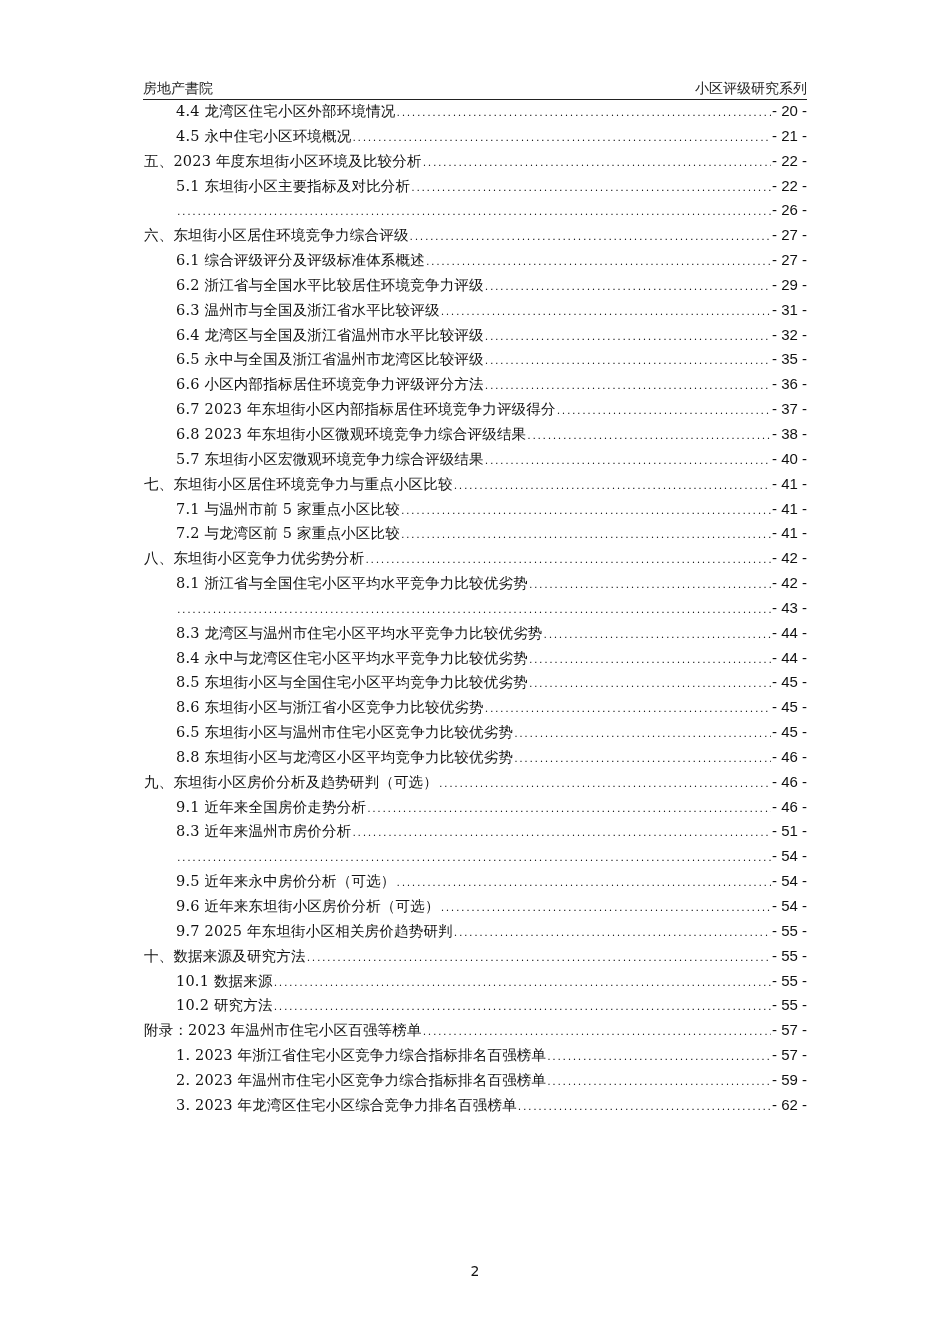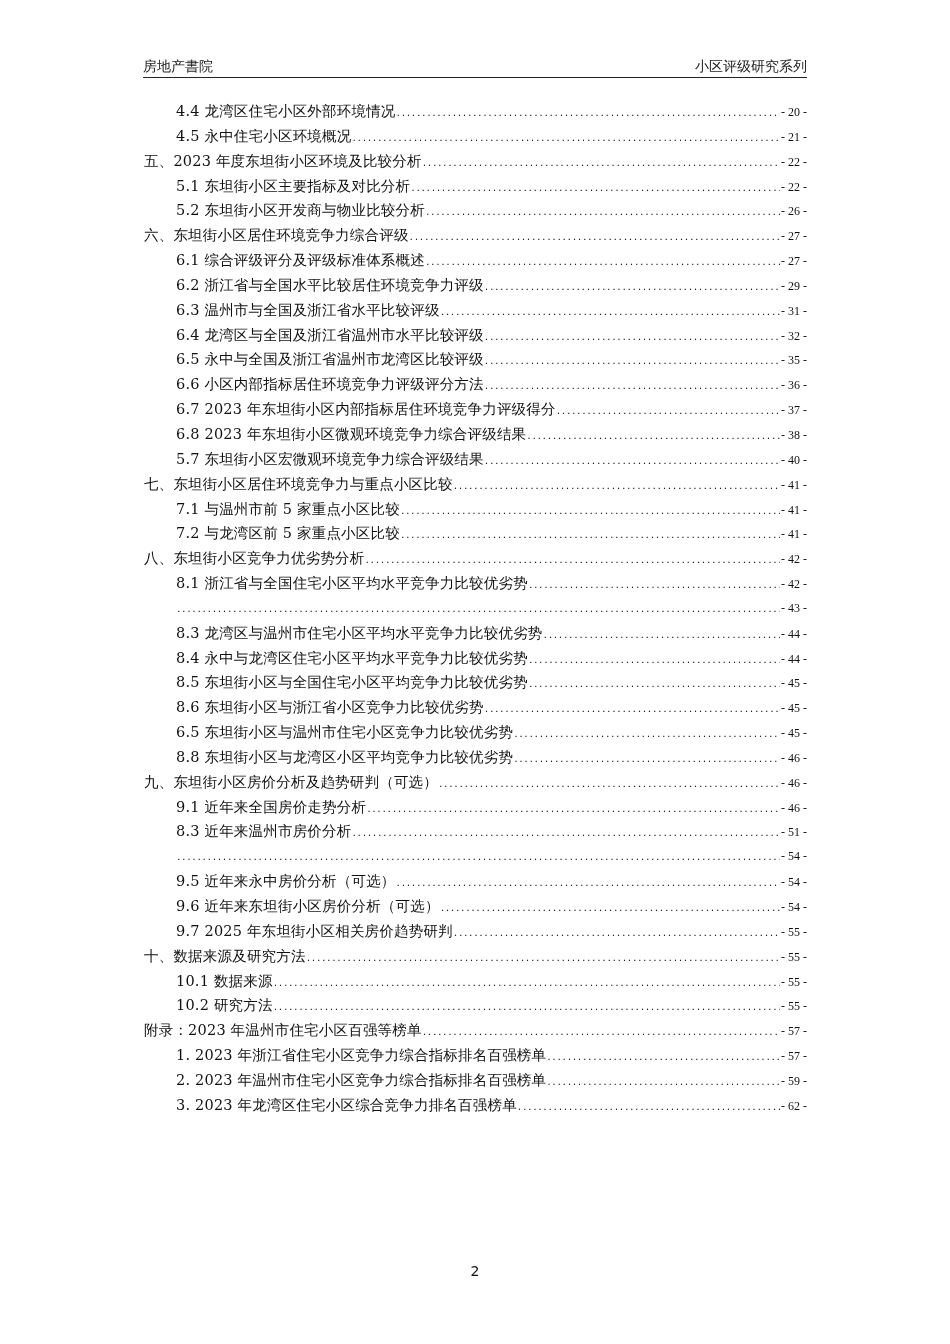--- a/index.html
+++ b/index.html
@@ -11,21 +11,21 @@
     width: 950px;
     height: 1344px;
     position: relative;
     overflow: hidden;
     font-family: "DejaVu Serif", "Liberation Serif", serif;
     color: #111111;
   }
   .page-header {
     position: absolute;
     left: 143px;
-    top: 56px;
+    top: 78px;
     width: 664px;
     height: 21px;
     border-bottom: 1.5px solid #222222;
     font-family: "DejaVu Sans", "Liberation Sans", sans-serif;
     font-size: 14px;
     line-height: 20px;
     color: #222222;
   }
   .page-header .left { position: absolute; left: 0; top: 0; }
   .page-header .right { position: absolute; right: 0; top: 0; }
@@ -61,22 +61,22 @@
     font-size: 11px;
     letter-spacing: 1.6px;
     color: #222;
     margin: 0 1px;
   }
   .toc-row .leader::before {
     content: "....................................................................................................................................................................................................................";
   }
   .toc-row .page {
     flex: 0 0 auto;
-    font-family: Liberation Serif, serif;
-    font-size: 12px;
+    font-family: Liberation Sans, sans-serif;
+    font-size: 15px;
   }
   .page-number {
     position: absolute;
     left: 0;
     width: 950px;
     top: 1263px;
     text-align: center;
     font-family: "DejaVu Sans", "Liberation Sans", sans-serif;
     font-size: 14px;
     color: #111;
@@ -105,21 +105,20 @@
       <span class="label">五、2023 年度东坦街小区环境及比较分析</span>
       <span class="leader"></span>
       <span class="page">- 22 -</span>
     </li>
     <li class="toc-row level-2">
       <span class="label">5.1 东坦街小区主要指标及对比分析</span>
       <span class="leader"></span>
       <span class="page">- 22 -</span>
     </li>
     <li class="toc-row level-2">
-      <span class="label">5.2 东坦街小区开发商与物业比较分析</span>
       <span class="leader"></span>
       <span class="page">- 26 -</span>
     </li>
     <li class="toc-row level-1">
       <span class="label">六、东坦街小区居住环境竞争力综合评级</span>
       <span class="leader"></span>
       <span class="page">- 27 -</span>
     </li>
     <li class="toc-row level-2">
       <span class="label">6.1 综合评级评分及评级标准体系概述</span>

